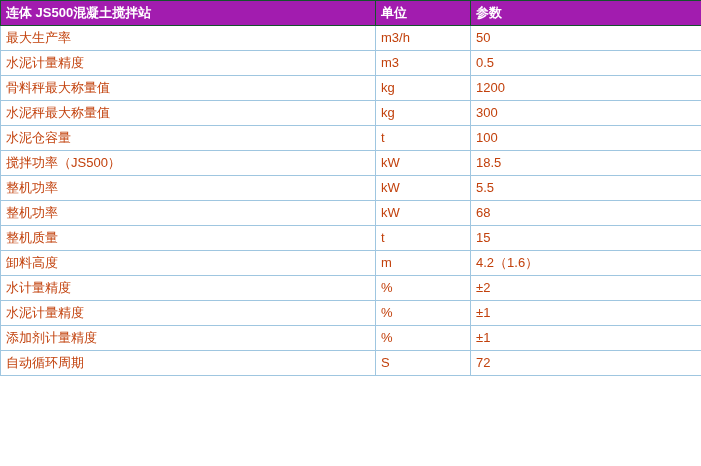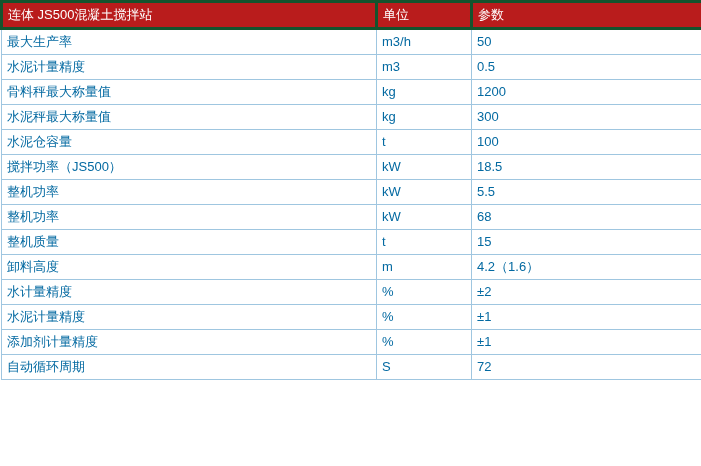--- a/index.html
+++ b/index.html
@@ -25,29 +25,29 @@
   table.spec-table th,
   table.spec-table td {
     border: 1px solid #9fc6e0;
     padding: 2px 5px 3px 5px;
     font-size: 13px;
     line-height: 16px;
     height: 19px;
     vertical-align: middle;
     text-align: left;
     font-weight: normal;
-    color: #0369a1;
+    color: #c2410c;
     white-space: nowrap;
     overflow: hidden;
   }
   table.spec-table thead th {
-    background: #b91c1c;
+    background: #a21caf;
     color: #ffffff;
-    border: 3px solid #14532d;
-    font-weight: normal;
+    border: 1px solid #14532d;
+    font-weight: bold;
   }
   table.spec-table tbody tr td {
     background: #ffffff;
   }
 </style>
 </head>
 <body>
 
 <table class="spec-table">
   <colgroup>

